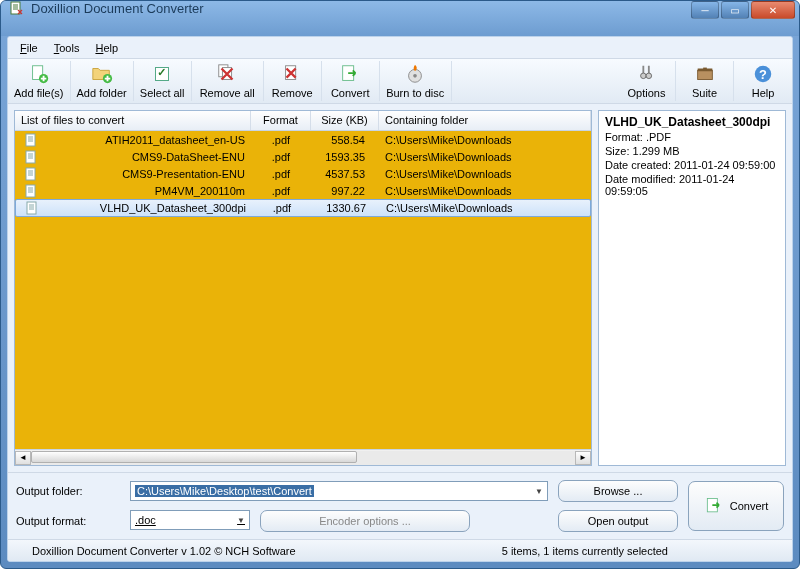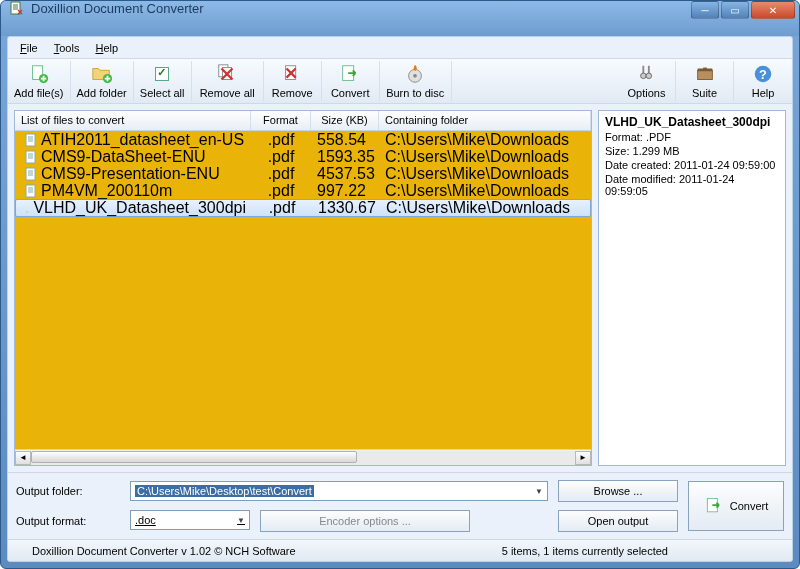--- a/index.html
+++ b/index.html
@@ -37,38 +37,38 @@
 .detailpanel .drow { font-size:11px; margin-top:2px; }
 
 .listheader { display:flex; background:linear-gradient(to bottom,#fefefe,#e8eef6); border-bottom:1px solid #c7d4e4; height:20px; }
 .listheader .col { padding:3px 6px; border-right:1px solid #d4dde9; font-size:11px; }
 .col.cname { width: 236px; }
 .col.cfmt { width: 60px; text-align:center; }
 .col.csize { width: 68px; text-align:center; }
 .col.cfolder { flex:1; }
 .listbody { flex:1; overflow:hidden; }
 .row { display:flex; align-items:center; height:17px; padding:0 4px; }
-.row .cell { padding: 1px 6px; font-size:16px; white-space:nowrap; overflow:hidden; }
+.row .cell { padding: 1px 6px; font-size:11px; white-space:nowrap; overflow:hidden;justify-content:space-between; }
 .row .cname { width: 232px; display:flex; align-items:center; gap:4px; }
 .row .cfmt { width: 60px; text-align:center; }
 .row .csize { width: 68px; text-align:right; padding-right:14px; }
 .row .cfolder { flex:1; }
 .row.selected { background:linear-gradient(to bottom,#e8f1fc,#cde2fa); border:1px solid #7da9da; border-radius:2px; height:18px; }
 .fileicon { width:12px; height:14px; display:inline-block; }
 .scrollbar { height:16px; border-top:1px solid #c7d4e4; background:#f0f0f0; display:flex; align-items:center; }
 .sbbtn { width:16px; height:14px; border:1px solid #b8b8b8; background:linear-gradient(to bottom,#fefefe,#e0e0e0); display:flex; align-items:center; justify-content:center; font-size:8px; }
 .sbtrack { flex:1; height:14px; background:#eaeaea; position:relative; }
 .sbthumb { position:absolute; left:0; width:60%; height:12px; top:0; background:linear-gradient(to bottom,#fefefe,#d8d8d8); border:1px solid #b0b0b0; border-radius:2px; }
 
 .outputarea { border-top:1px solid #cfd9e6; padding:6px 8px; display:grid; grid-template-columns: 104px 340px 1fr 120px 96px; grid-template-rows: 24px 24px; gap:6px 10px; align-items:center; background:#eaf1fa; }
 .outputarea label { font-size:11px; }
 .outputarea .combo, .outputarea input[type=text] { height:20px; border:1px solid #809db9; background:#fff; font-size:11px; padding:0 4px; }
 .outputarea .combo { display:flex; align-items:center; justify-content:space-between; }
 .combo .arrow { font-size:8px; color:#444; }
-.btn { height:22px; border:1px solid #8aa3bd; background:linear-gradient(to bottom,#fdfdfd,#e3ebf4); border-radius:0; font-size:11px; padding:5px 10px; display:flex; align-items:center; justify-content:center; }
+.btn { height:22px; border:1px solid #8aa3bd; background:linear-gradient(to bottom,#fdfdfd,#e3ebf4); border-radius:7px; font-size:11px; padding:5px 10px; display:flex; align-items:center; justify-content:center; }
 .convertbtn { grid-row: 1 / span 2; grid-column: 5; height: 50px; display:flex; flex-direction:row; align-items:center; justify-content:center; gap:6px; }
 
 .statusbar { height:22px; border-top:1px solid #cfd9e6; background:linear-gradient(to bottom,#f3f7fc,#e0e9f3); display:flex; align-items:center; padding:0 24px; font-size:11px; }
 .statusbar .sright { margin-left:auto; padding-right:100px; }
 
 .chk { width:14px; height:14px; border:1px solid #5a8; background:#fff; position:relative; display:inline-block; }
 .chk::after { content:"✓"; color:#2a7a2a; font-size:11px; position:absolute; top:-2px; left:1px; font-weight:bold; }
 </style>
 </head>
 <body>

